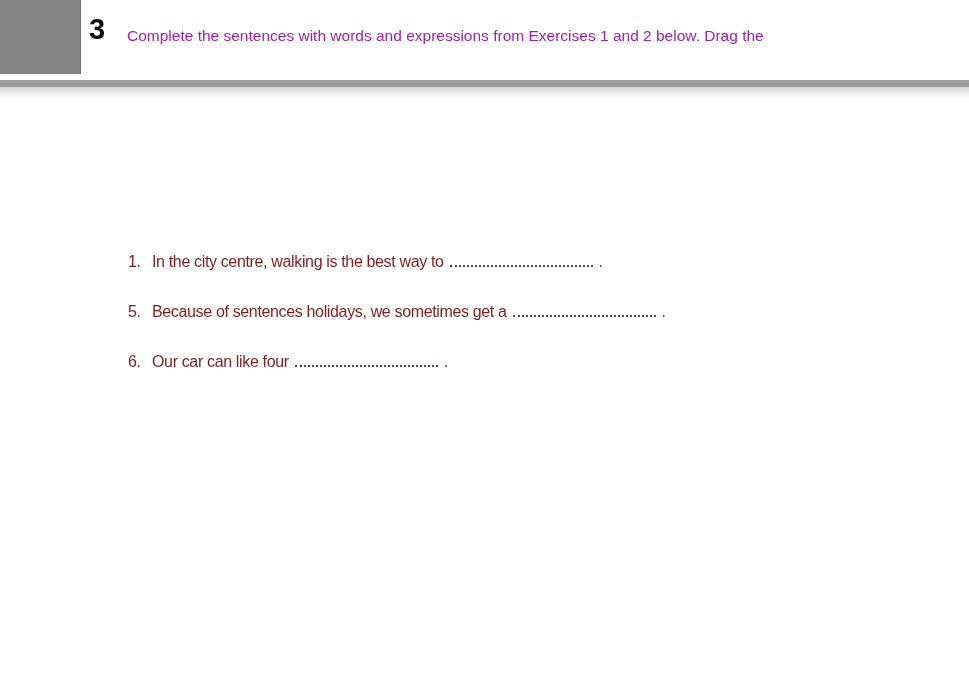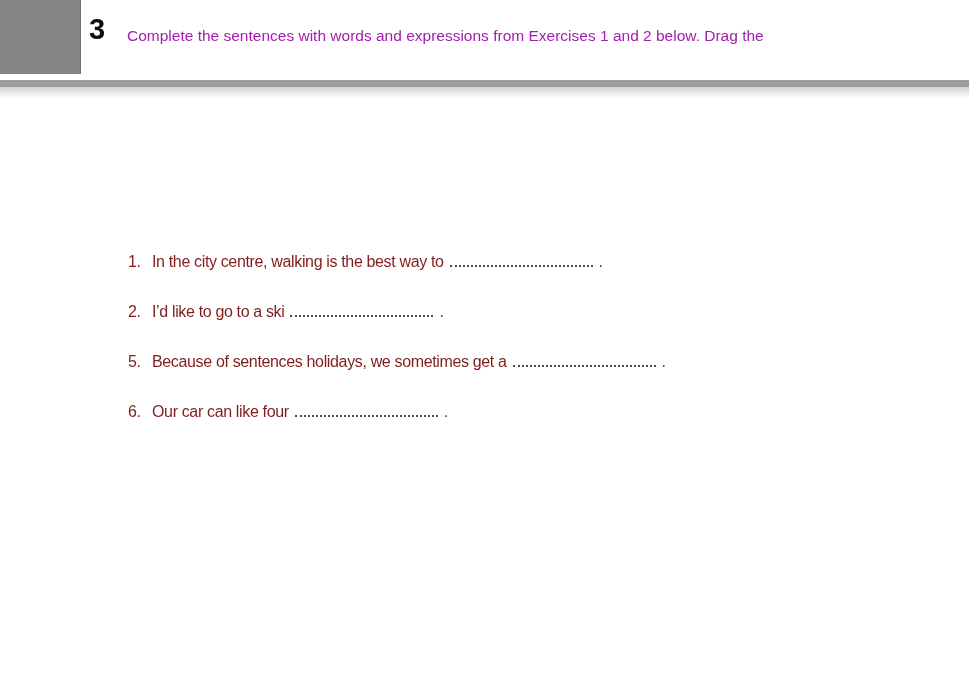--- a/index.html
+++ b/index.html
@@ -91,16 +91,15 @@
 
 <div class="instruction">
   <div>Complete the sentences with words and expressions from Exercises 1 and 2 below. Drag the</div>
 </div>
 
 <div class="divider-bar"></div>
 <div class="divider-shadow"></div>
 
 <ul class="sentence-list">
   <li class="sentence-item"><span class="sentence-num">1.</span><span>In the city centre, walking is the best way to</span><span class="answer-dropzone"></span><span class="sentence-period">.</span></li>
-  <li class="sentence-item"><span class="sentence-num">2.</span><span>I’d like to go to a ski</span><span class="answer-dropzone"></span><span class="sentence-period">.</span></li>
   <li class="sentence-item"><span class="sentence-num">5.</span><span>Because of sentences holidays, we sometimes get a</span><span class="answer-dropzone"></span><span class="sentence-period">.</span></li>
   <li class="sentence-item"><span class="sentence-num">6.</span><span>Our car can like four</span><span class="answer-dropzone"></span><span class="sentence-period">.</span></li>
 </ul>
 
 </body></html>

